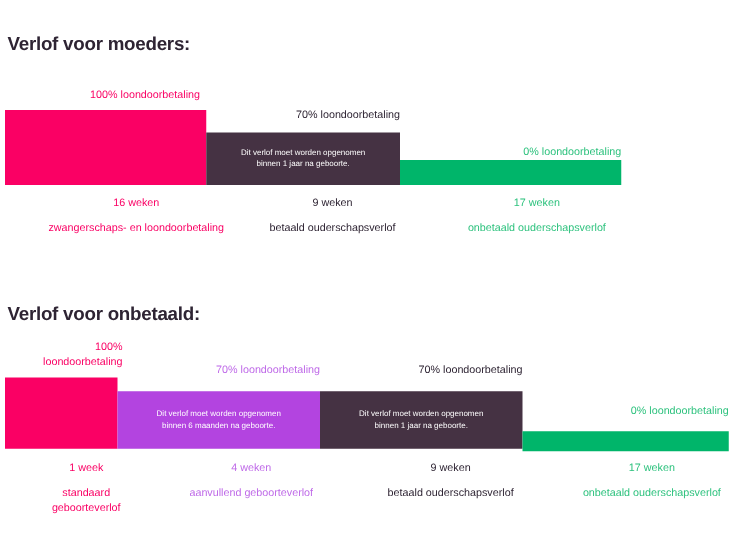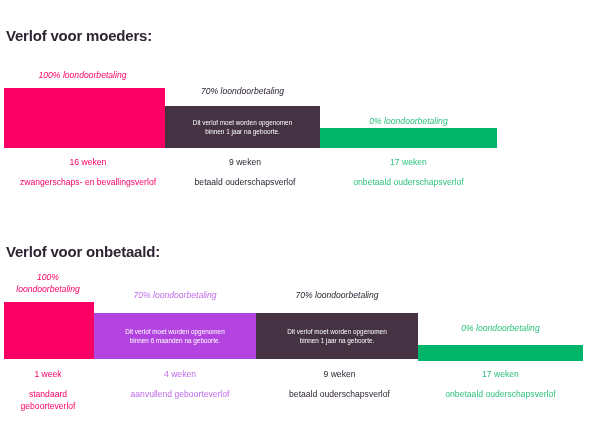--- a/index.html
+++ b/index.html
@@ -46,30 +46,30 @@
     line-height: 1.45;
     color: #ffffff;
     padding: 0 6px;
     white-space: pre-line;
   }
 
   
   .pay-label {
     position: absolute;
     font-size: 8.6px;
-    text-align: center;
+    text-align: right;
     white-space: pre-line;
     line-height: 1.35;
-    font-style: italic;
   }
 
   
   .bottom-label {
     position: absolute;
     text-align: center;
+    margin-left: 21px;
   }
   .bottom-weeks {
     font-size: 8.6px;
     line-height: 1.3;
     white-space: nowrap;
   }
   .bottom-desc {
     font-size: 8.6px;
     line-height: 1.35;
     margin-top: 9px;
@@ -97,21 +97,21 @@
     <div class="bar-inner-text">Dit verlof moet worden opgenomen
 binnen 1 jaar na geboorte.</div>
   </div>
 
   <div class="bar" style="left:320px; top:128px; width:177px; height:20px; background:#00b56a;">
     <div class="bar-inner-text"></div>
   </div>
 
   <div class="bottom-label" style="left:0px; top:157px; width:176px;">
     <div class="bottom-weeks" style="color:#fa0064;">16 weken</div>
-    <div class="bottom-desc" style="color:#fa0064;">zwangerschaps- en bevallingsverlof</div>
+    <div class="bottom-desc" style="color:#fa0064;">zwangerschaps- en loondoorbetaling</div>
   </div>
 
   <div class="bottom-label" style="left:171px; top:157px; width:148px;">
     <div class="bottom-weeks" style="color:#2e2433;">9 weken</div>
     <div class="bottom-desc" style="color:#2e2433;">betaald ouderschapsverlof</div>
   </div>
 
   <div class="bottom-label" style="left:320px; top:157px; width:177px;">
     <div class="bottom-weeks" style="color:#2ec27e;">17 weken</div>
     <div class="bottom-desc" style="color:#2ec27e;">onbetaald ouderschapsverlof</div>

